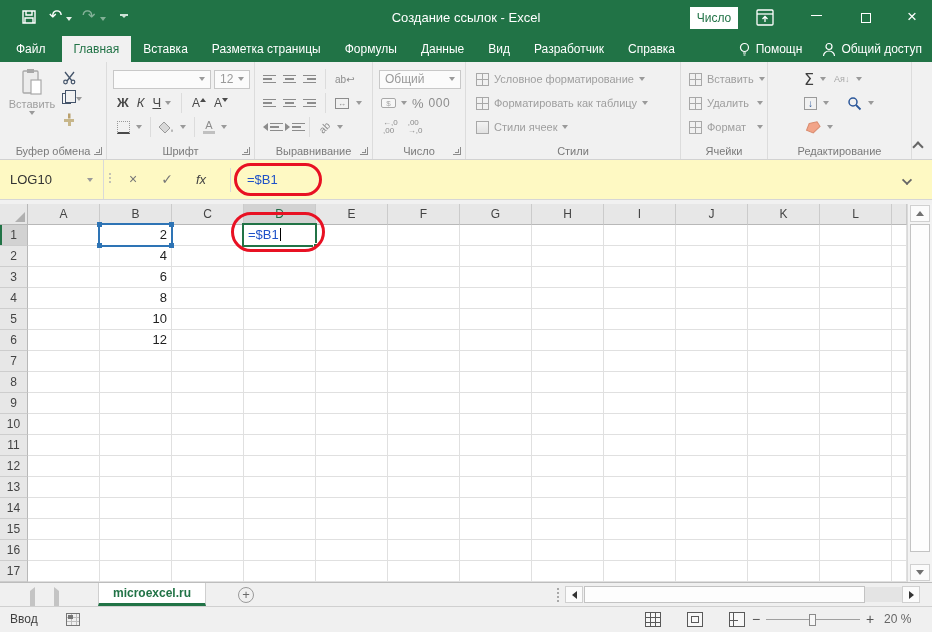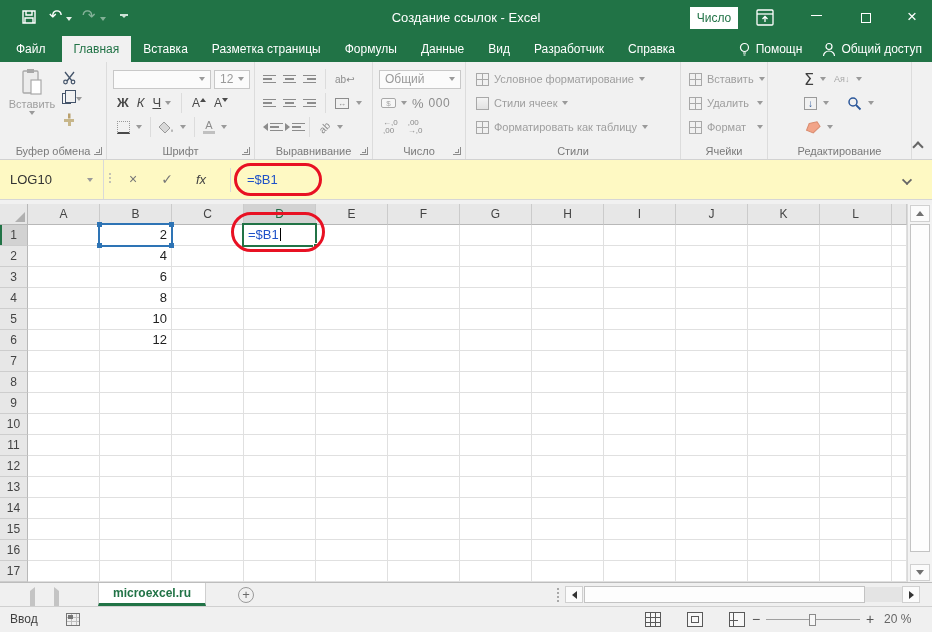--- a/index.html
+++ b/index.html
@@ -400,27 +400,27 @@
       <span class="launcher"></span>
     </div>
 
     <div class="rgroup" style="width:215px; padding-left:10px;">
       <div class="rrow">
         <span class="grid-ico"></span>
         <span class="gtext">Условное форматирование</span>
           <span class="caret"></span>
       </div>
       <div class="rrow">
+        <span class="grid-ico"></span>
+        <span class="gtext">Форматировать как таблицу</span>
+          <span class="caret"></span>
+      </div>
+      <div class="rrow">
         <span class="sq-icon"></span>
         <span class="gtext">Стили ячеек</span>
-          <span class="caret"></span>
-      </div>
-      <div class="rrow">
-        <span class="grid-ico"></span>
-        <span class="gtext">Форматировать как таблицу</span>
           <span class="caret"></span>
       </div>
       <div class="glabel">Стили</div>
     </div>
 
     <div class="rgroup" style="width:87px; padding-left:8px;">
       <div class="rrow">
         <span class="grid-ico"></span>
         <span class="gtext">Вставить</span>
           <span class="caret" style="margin-left:auto;"></span>

